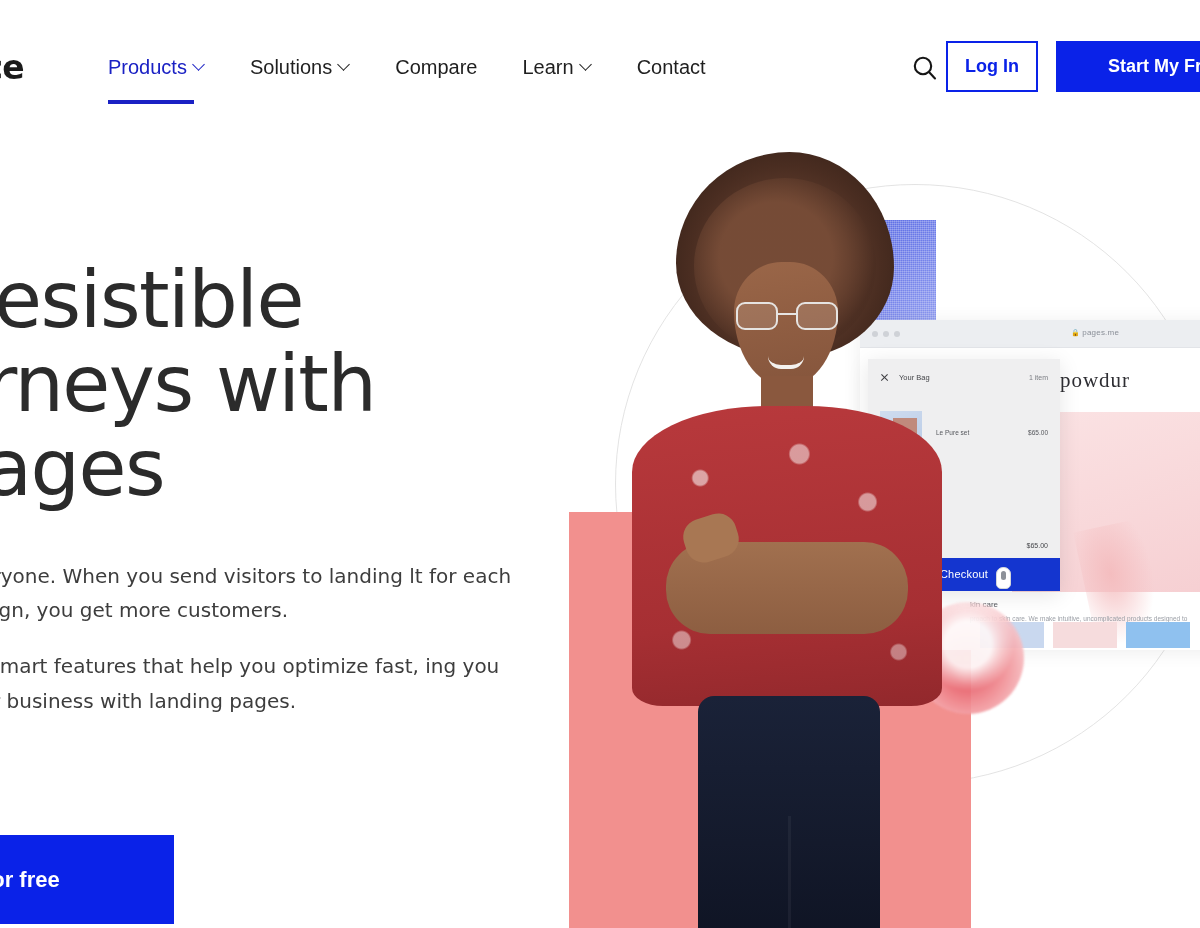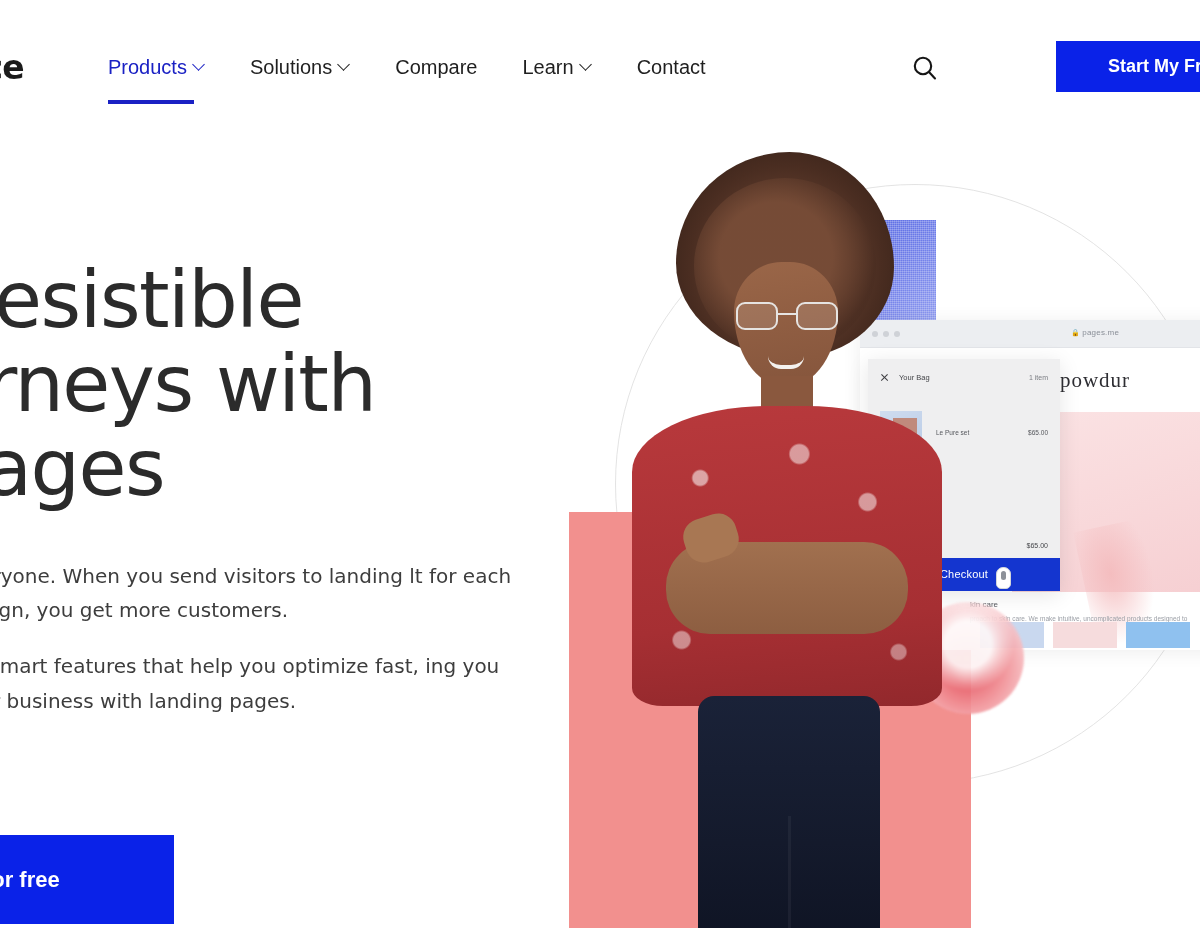--- a/index.html
+++ b/index.html
@@ -576,20 +576,21 @@
 
     <div class="nav-underline"></div>
 
     <div class="search-btn">
       <svg width="34" height="34" viewBox="0 0 34 34" aria-hidden="true">
         <circle cx="15" cy="14" r="8.2" fill="none" stroke="#151515" stroke-width="2.1"></circle>
         <line x1="21" y1="20" x2="27" y2="26.5" stroke="#151515" stroke-width="2.1" stroke-linecap="round"></line>
       </svg>
     </div>
 
+    <div class="btn-login">Log In</div>
 
     <div class="btn-trial">Start My Free Trial</div>
 
   </div>
 
   <div class="hero-copy">
 
     <div class="headline">
       <span>te irresistible</span>
       <span>r journeys with</span>

